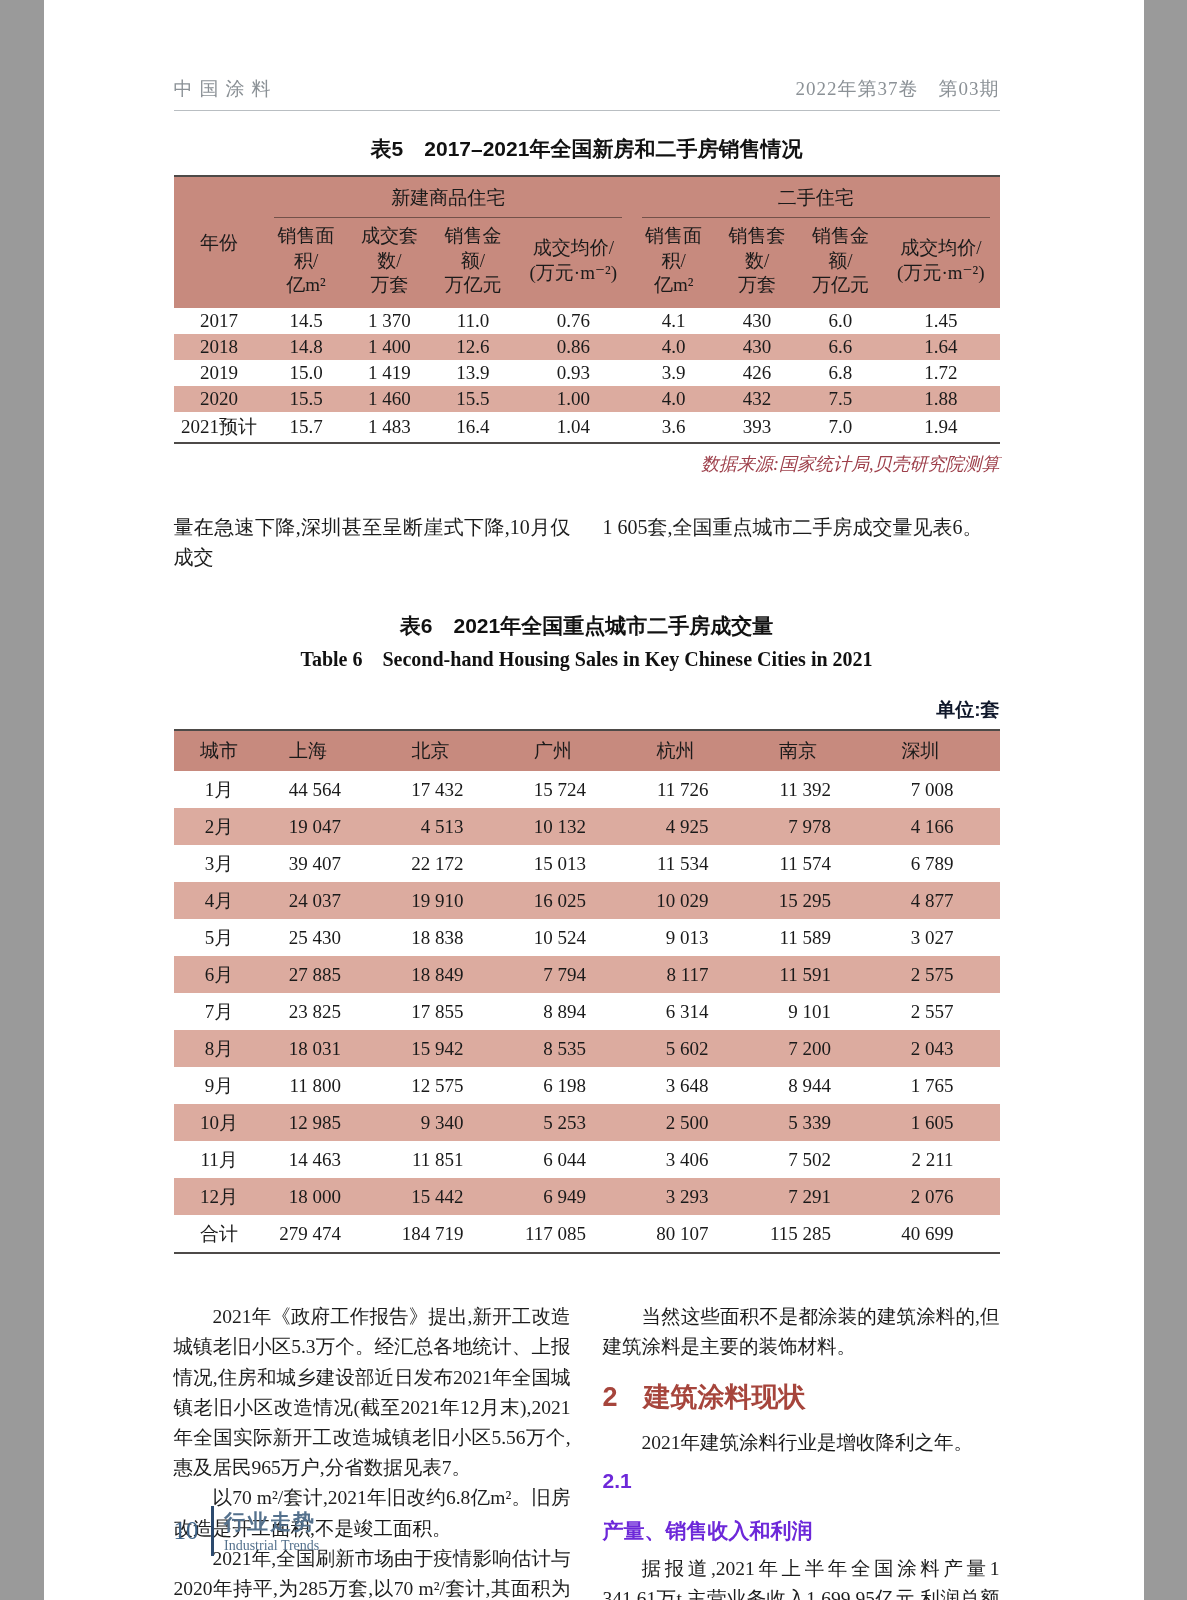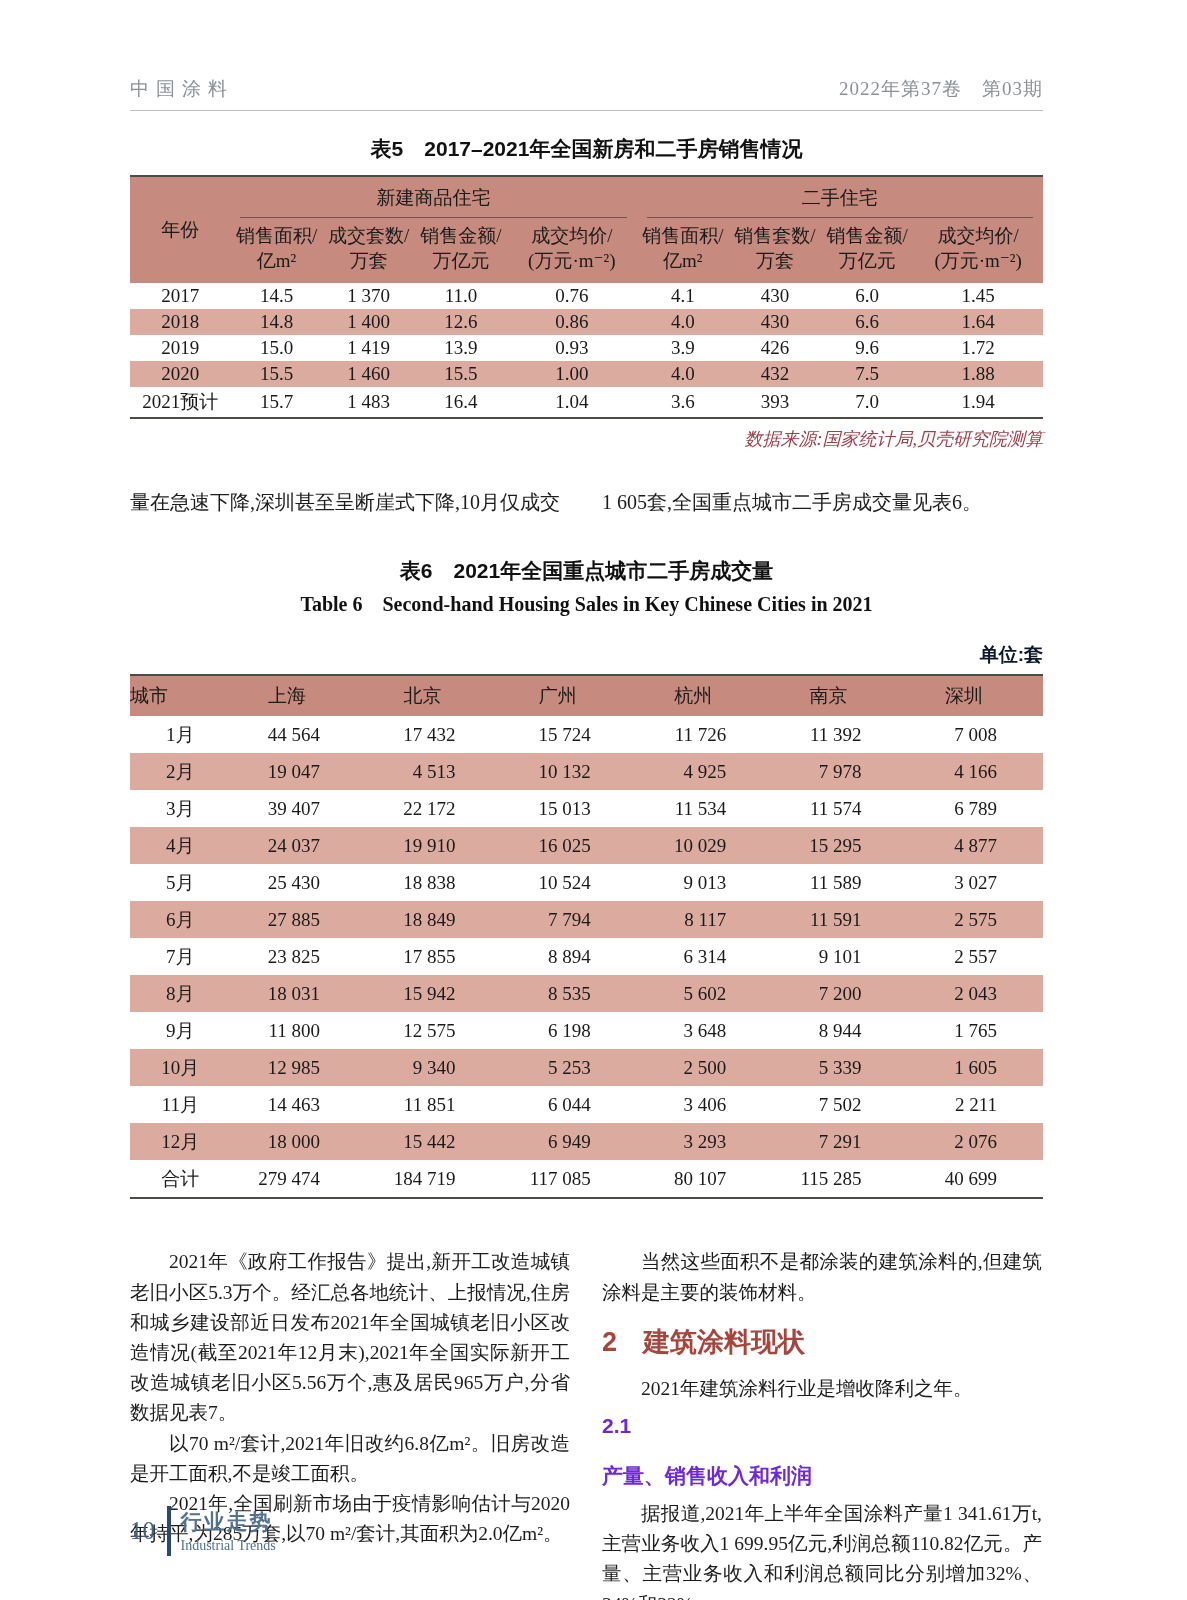--- a/index.html
+++ b/index.html
@@ -1,19 +1,19 @@
 <!DOCTYPE html>
 <html><head>
 <meta charset="utf-8">
 <style>
   * { margin:0; padding:0; box-sizing:border-box; }
   html,body { background:#9a9a9a; }
   .page {
     position:relative;
-    width:1187px; height:1600px;
+    width:1100px; height:1600px;
     background:#ffffff;
     margin:0 auto;
     font-family:"Liberation Serif","DejaVu Serif",serif;
     color:#1c1c1c;
     overflow:hidden;
   }
   .content { margin:0 144px 0 130px; } 
 
   
   .page-header {
@@ -79,21 +79,21 @@
   .mid-text .col { width:440px; }
 
   
   .unit-label {
     text-align:right; margin-top:24px; margin-bottom:6px;
     font-family:"Liberation Sans","DejaVu Sans",sans-serif;
     font-weight:bold; font-size:19px; color:#0f172a;
   }
   .t6 col.c-city { width:11%; }
   .t6 col.c-val  { width:14.8%; }
-  .t6 thead th { padding:7px 0; text-align:left; }
+  .t6 thead th { padding:7px 0; text-align:center; }
   .t6 thead th.num-h { text-align:right; padding-right:60px; }
   .t6 td { text-align:right; padding:5.5px 46px 5.5px 2px; }
   .t6 td:first-child { text-align:center; padding:5.5px 2px; }
 
   
   .body-cols {
     display:flex; gap:32px; margin-top:48px;
     font-size:19.5px; line-height:1.55; text-align:justify;
   }
   .body-cols .col { width:440px; }
@@ -222,21 +222,21 @@
               <td>1.64</td>
             </tr>
             <tr>
               <td>2019</td>
               <td>15.0</td>
               <td>1 419</td>
               <td>13.9</td>
               <td>0.93</td>
               <td>3.9</td>
               <td>426</td>
-              <td>9.6</td>
+              <td>6.8</td>
               <td>1.72</td>
             </tr>
             <tr>
               <td>2020</td>
               <td>15.5</td>
               <td>1 460</td>
               <td>15.5</td>
               <td>1.00</td>
               <td>4.0</td>
               <td>432</td>

